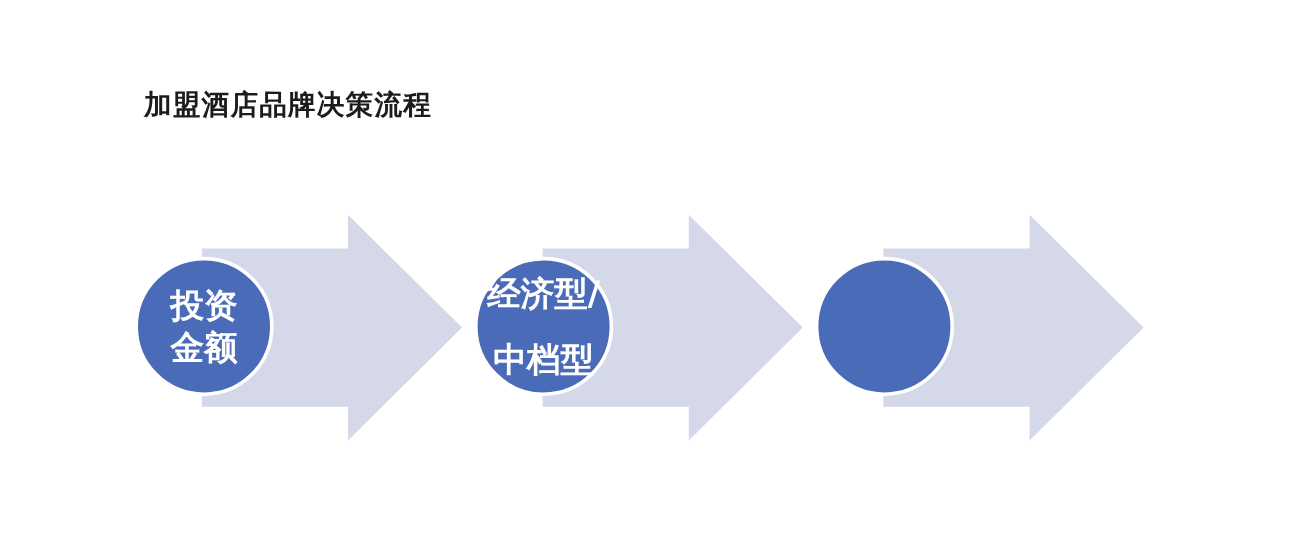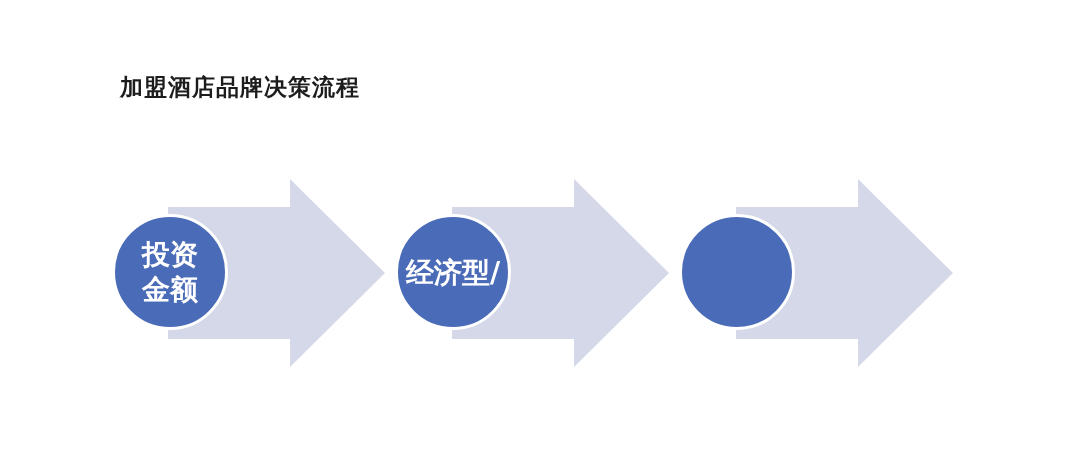--- a/index.html
+++ b/index.html
@@ -83,20 +83,21 @@
     <div class="circle circle-1">
       <span>投资</span>
       <span>金额</span>
     </div>
 
     <svg class="arrow arrow-2" viewBox="0 0 217 188" xmlns="http://www.w3.org/2000/svg" aria-hidden="true">
       <polygon points="0,28 122,28 122,0 217,94 122,188 122,160 0,160"></polygon>
     </svg>
     <div class="circle circle-2">
       <span>经济型/</span>
+      <span>中档型</span>
     </div>
 
     <svg class="arrow arrow-3" viewBox="0 0 217 188" xmlns="http://www.w3.org/2000/svg" aria-hidden="true">
       <polygon points="0,28 122,28 122,0 217,94 122,188 122,160 0,160"></polygon>
     </svg>
     <div class="circle circle-3">
     </div>
 
   </div>
 </div>

